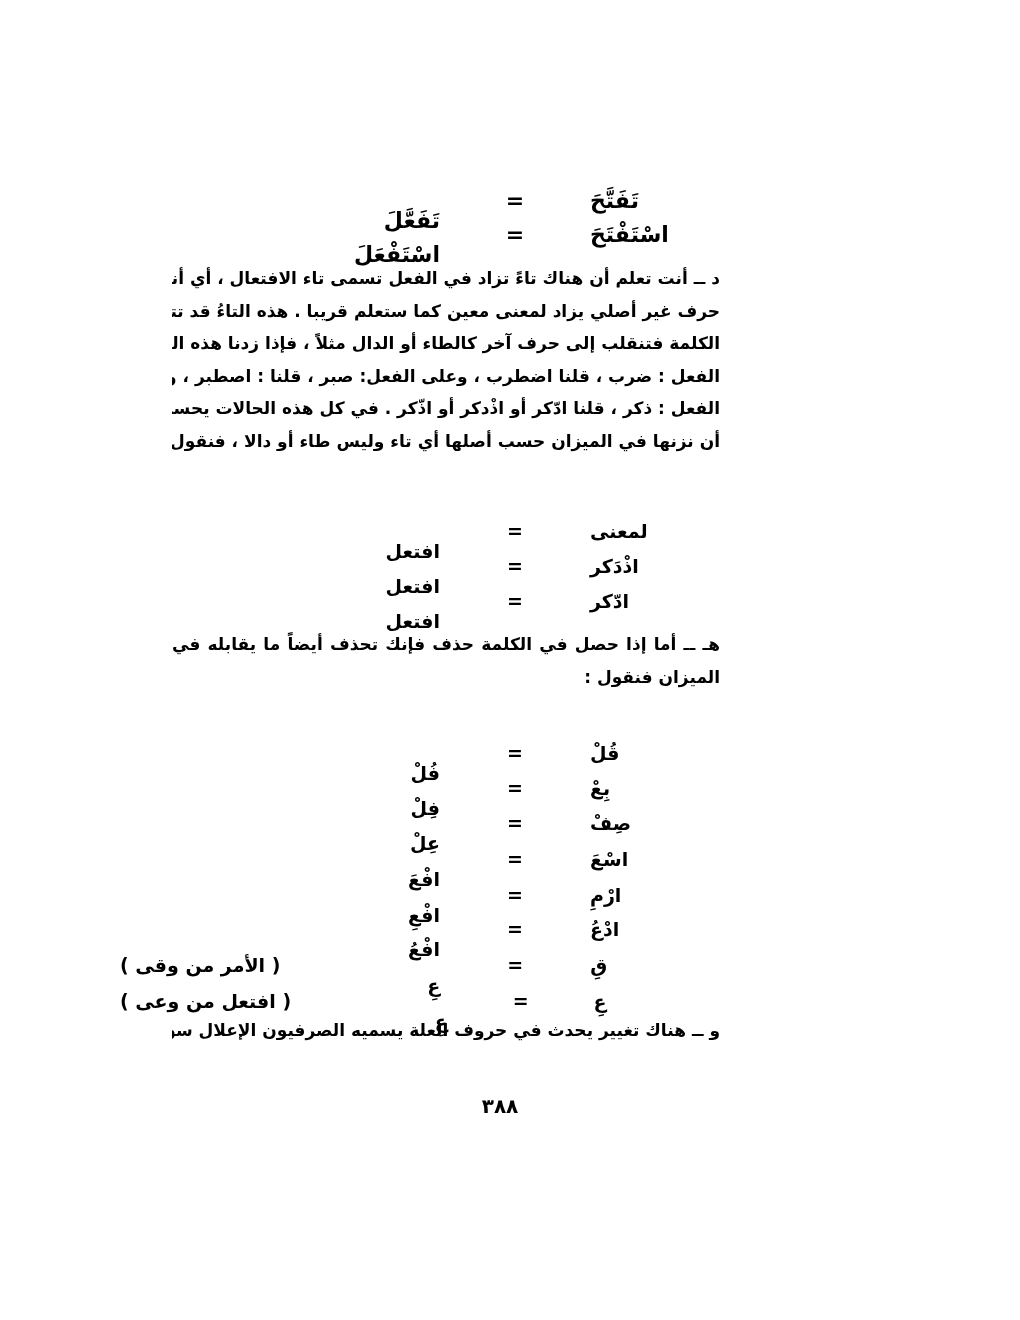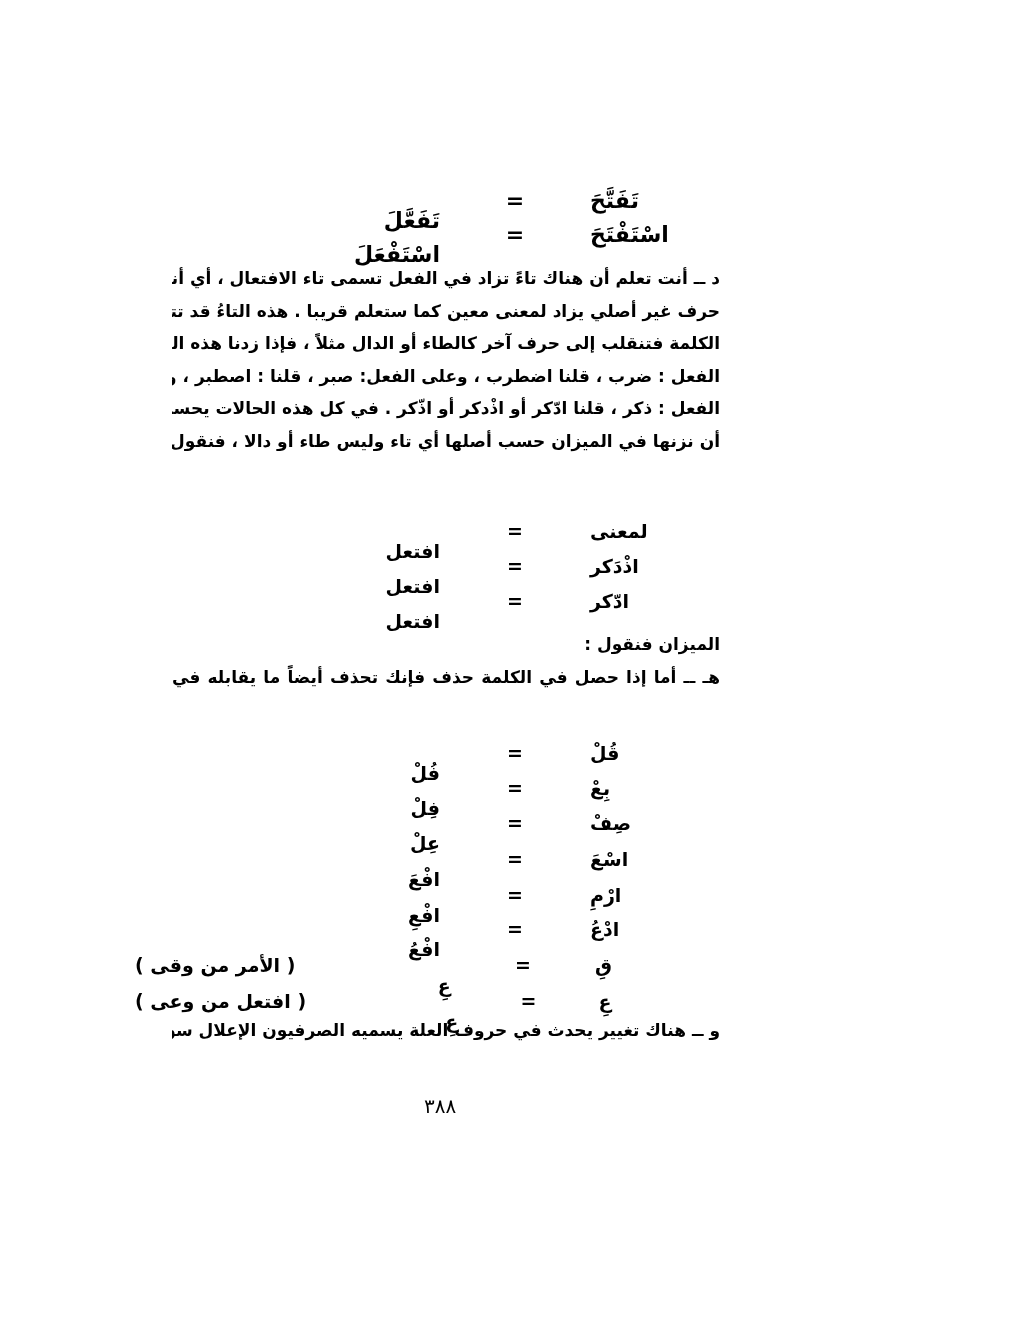--- a/index.html
+++ b/index.html
@@ -3,27 +3,27 @@
 <meta charset="utf-8">
 <style>
   html, body { margin: 0; padding: 0; background: #ffffff; }
   body { width: 1020px; height: 1320px; position: relative; overflow: hidden;
          font-family: "DejaVu Sans", sans-serif; color: #000; }
   .page { position: absolute; left: 0; top: 0; width: 1020px; height: 1320px; }
   .row { position: absolute; display: flex; direction: rtl; align-items: center; font-size: 19px; font-weight: bold; white-space: nowrap; }
   .row .c1 { width: 130px; text-align: left; }
   .row .eq { width: 150px; text-align: center; }
   .row .c2 { width: 120px; text-align: right; margin-top: 40px; }
-  .row .note { text-align: right; padding-right: 40px; margin-left: 15px; }
+  .row .note { text-align: right; padding-right: 40px; }
   .para { position: absolute; left: 172px; width: 548px; direction: rtl; text-align: justify;
           font-size: 17px; line-height: 32.5px; font-weight: bold; }
   .para .line { display: block; text-align-last: justify; white-space: nowrap; overflow: hidden; }
   .para .line.last { text-align-last: right; }
-  .pagenum { position: absolute; left: 424px; top: 1094px; width: 120px; text-align: left;
-             font-size: 20px; font-weight: normal; direction: rtl; }
+  .pagenum { position: absolute; left: 440px; top: 1094px; width: 120px; text-align: center;
+             font-size: 20px; font-weight: bold; direction: rtl; }
   .header-rows .row { font-size: 22px; }
 </style>
 </head>
 <body>
 
 <div class="page">
 
   <div class="header-rows">
     <div class="row" style="top:168px; left:320px; width:400px;">
       <span class="c1">تَفَتَّحَ</span>
@@ -58,22 +58,22 @@
       <span class="c2">افتعل</span>
     </div>
     <div class="row" style="top:570px; left:320px; width:400px;">
       <span class="c1">ادّكر</span>
       <span class="eq">=</span>
       <span class="c2">افتعل</span>
     </div>
   </div>
 
   <div class="para" style="top:628px;">
+    <span class="line">هـ ــ أما إذا حصل في الكلمة حذف فإنك تحذف أيضاً ما يقابله في</span>
     <span class="line last">الميزان فنقول :</span>
-    <span class="line">هـ ــ أما إذا حصل في الكلمة حذف فإنك تحذف أيضاً ما يقابله في</span>
   </div>
 
   <div>
     <div class="row" style="top:722px; left:120px; width:600px;">
       <span class="c1">قُلْ</span>
       <span class="eq">=</span>
       <span class="c2">فُلْ</span>
       <span class="note"></span>
     </div>
     <div class="row" style="top:757px; left:120px; width:600px;">

